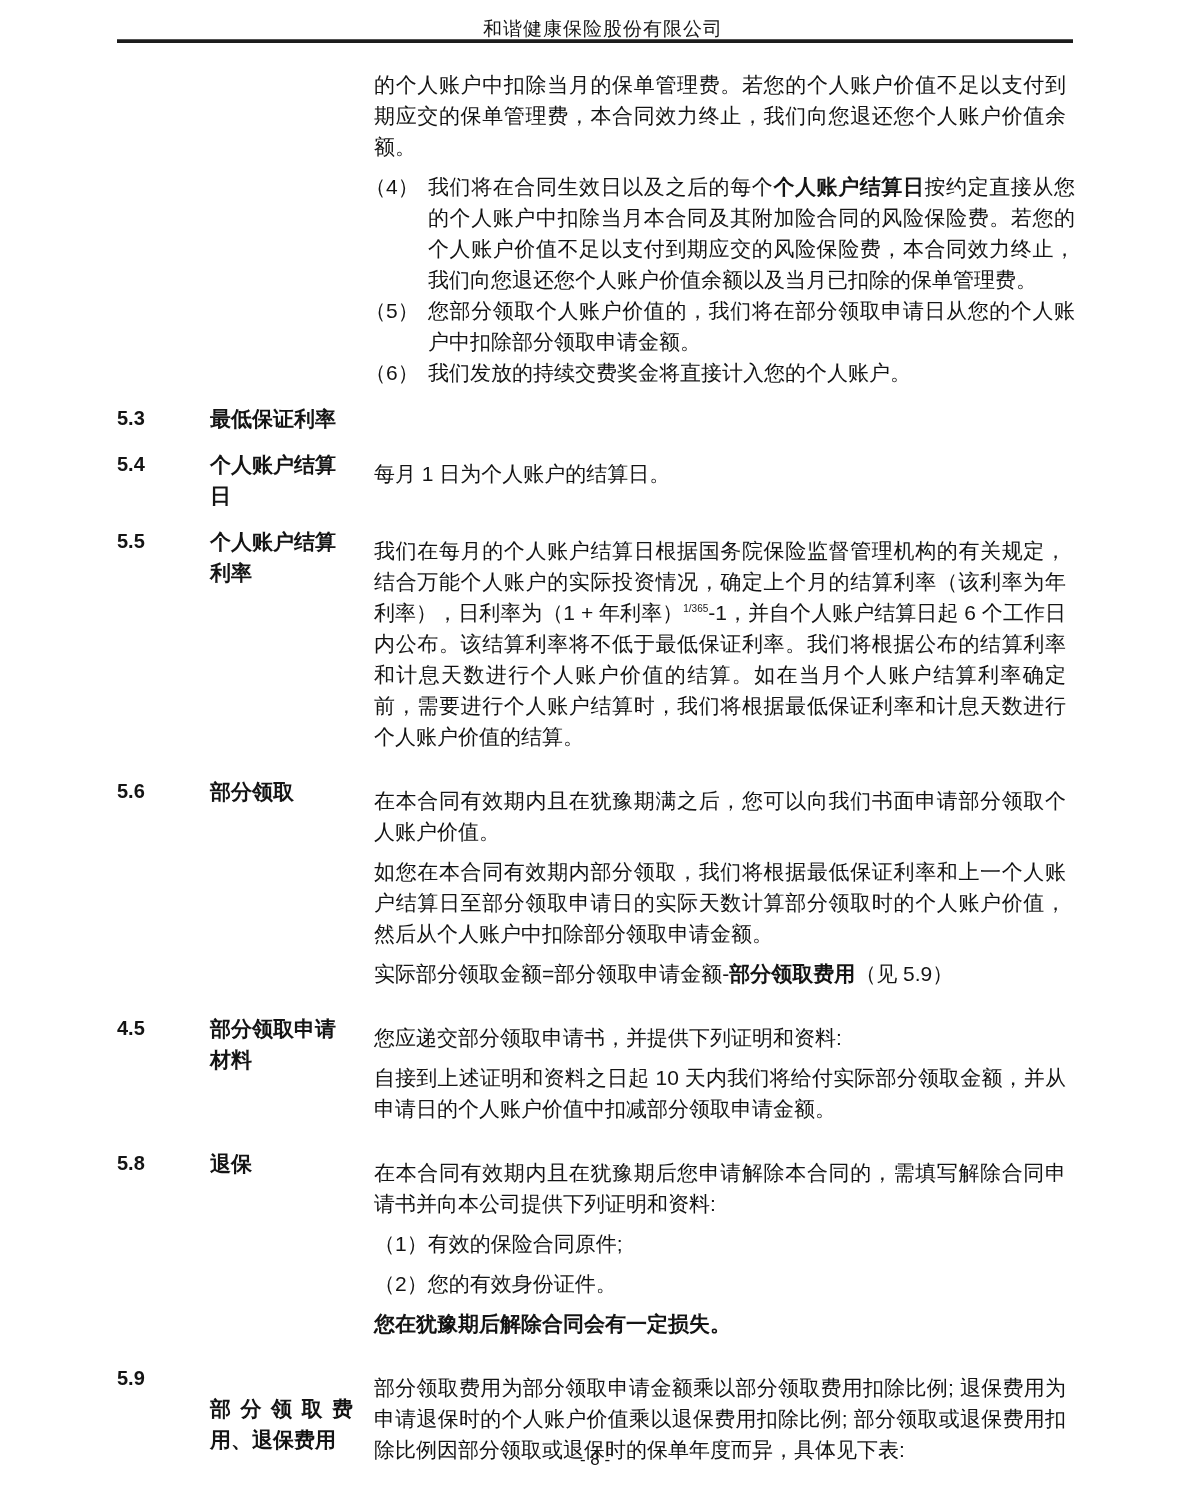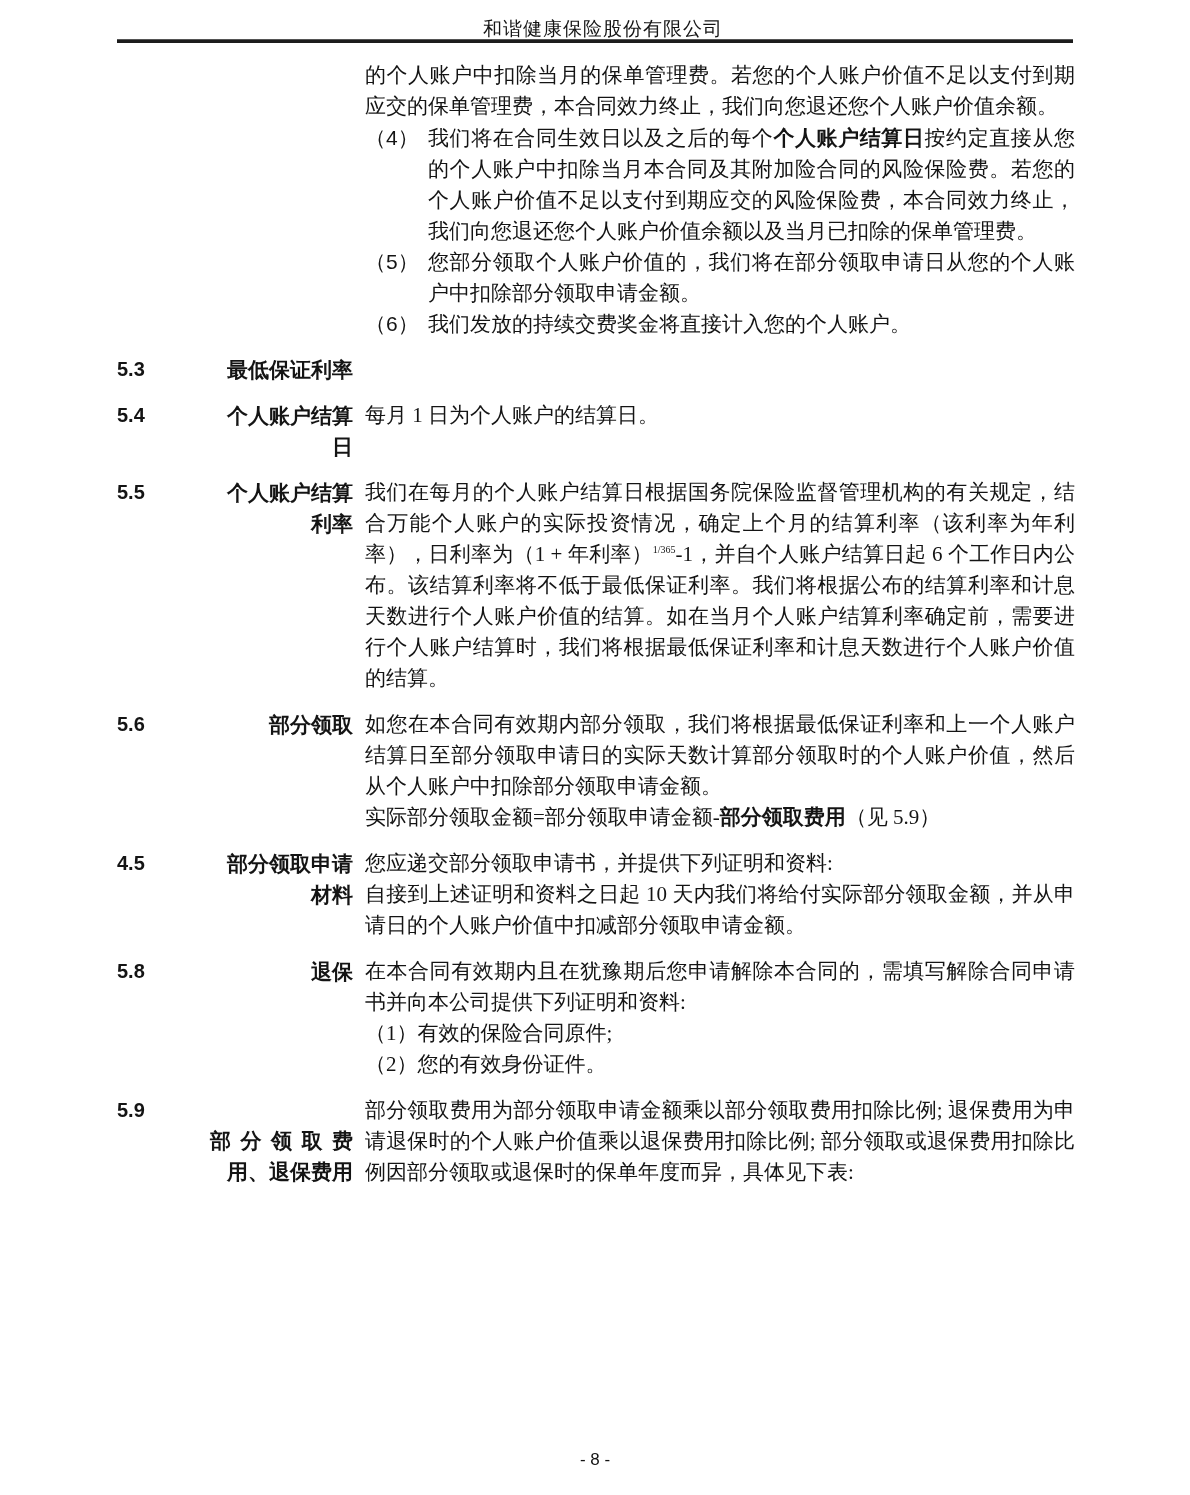--- a/index.html
+++ b/index.html
@@ -30,27 +30,27 @@
   }
   .section:first-child { margin-top: 0; }
   .sec-number {
     font-weight: bold; font-size: 20px; line-height: 31px;
     font-family: "Liberation Sans", sans-serif;
   }
   .sec-label {
     font-weight: bold; font-size: 21px; line-height: 31px;
     padding-right: 12px;
   }
-  .label-line { text-align: right; }
+  .label-line { text-align: left; }
   .label-line.justify { text-align: justify; text-align-last: justify; margin-top: 30px; }
   .sec-body {
     font-size: 21px; line-height: 31px;
     text-align: justify; text-justify: inter-ideograph;
   }
-  .para { margin: 0; font-family: Liberation Serif, serif; }
+  .para { margin: 9px; }
   .li { display: flex; }
   .li .marker { flex: 0 0 63px; }
   .li .li-text { flex: 1; text-align: justify; }
   sup { font-size: 10px; line-height: 0; vertical-align: super; }
   .footer-page-number {
     position: absolute; bottom: 25px; left: 0; width: 100%;
     text-align: center; font-size: 17px;
     font-family: "Liberation Sans", sans-serif;
   }
 </style>
@@ -110,20 +110,21 @@
           <div class="para"><span>我们在每月的个人账户结算日根据国务院保险监督管理机构的有关规定，结合万能个人账户的实际投资情况，确定上个月的结算利率（该利率为年利率），日利率为（1 + 年利率）</span><sup>1/365</sup><span>-1，并自个人账户结算日起 6 个工作日内公布。该结算利率将不低于最低保证利率。我们将根据公布的结算利率和计息天数进行个人账户价值的结算。如在当月个人账户结算利率确定前，需要进行个人账户结算时，我们将根据最低保证利率和计息天数进行个人账户价值的结算。</span></div>
         </div>
   </section>
 
   <section class="section">
     <div class="sec-number">5.6</div>
     <div class="sec-label">
           <div class="label-line">部分领取</div>
         </div>
     <div class="sec-body">
+          <div class="para"><span>在本合同有效期内且在犹豫期满之后，您可以向我们书面申请部分领取个人账户价值。</span></div>
           <div class="para"><span>如您在本合同有效期内部分领取，我们将根据最低保证利率和上一个人账户结算日至部分领取申请日的实际天数计算部分领取时的个人账户价值，然后从个人账户中扣除部分领取申请金额。</span></div>
           <div class="para"><span>实际部分领取金额=部分领取申请金额-</span><span style="font-weight: bold;">部分领取费用</span><span>（见 5.9）</span></div>
         </div>
   </section>
 
   <section class="section">
     <div class="sec-number">4.5</div>
     <div class="sec-label">
           <div class="label-line">部分领取申请</div>
           <div class="label-line">材料</div>
@@ -136,20 +137,21 @@
 
   <section class="section">
     <div class="sec-number">5.8</div>
     <div class="sec-label">
           <div class="label-line">退保</div>
         </div>
     <div class="sec-body">
           <div class="para"><span>在本合同有效期内且在犹豫期后您申请解除本合同的，需填写解除合同申请书并向本公司提供下列证明和资料:</span></div>
           <div class="para"><span>（1）有效的保险合同原件;</span></div>
           <div class="para"><span>（2）您的有效身份证件。</span></div>
+          <div class="para"><span style="font-weight: bold;">您在犹豫期后解除合同会有一定损失。</span></div>
         </div>
   </section>
 
   <section class="section">
     <div class="sec-number">5.9</div>
     <div class="sec-label">
           <div class="label-line justify">部分领取费</div>
           <div class="label-line">用、退保费用</div>
         </div>
     <div class="sec-body">

